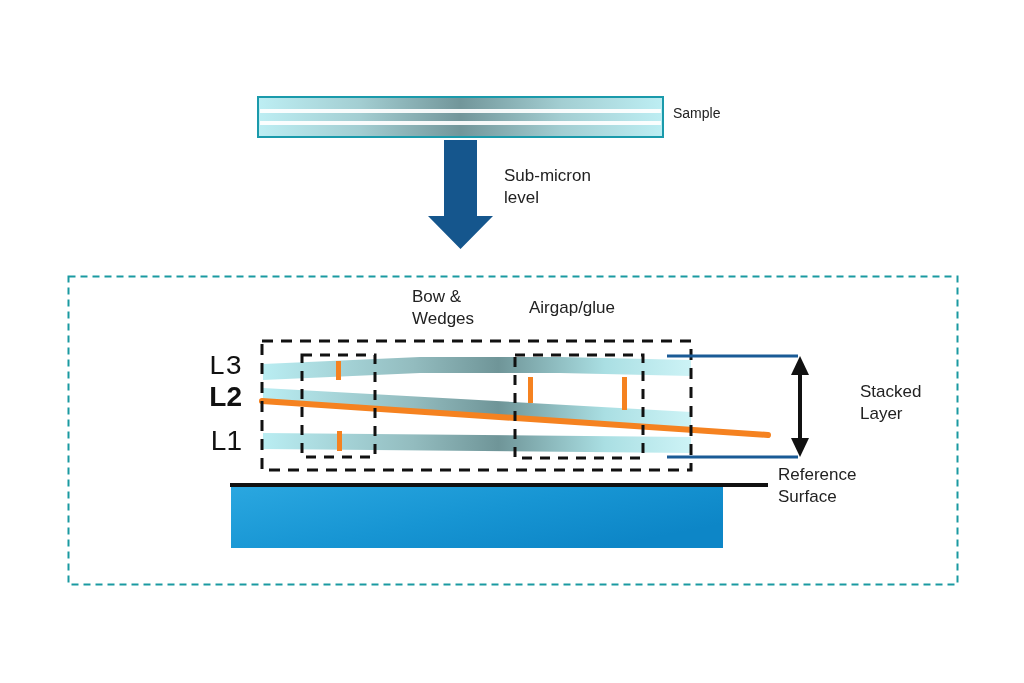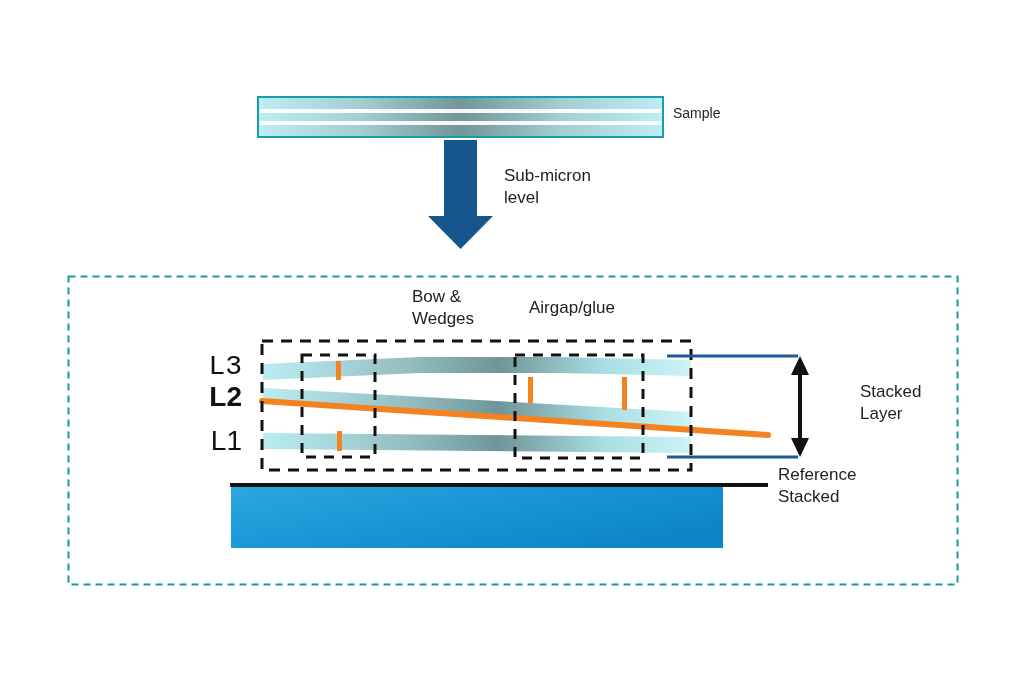--- a/index.html
+++ b/index.html
@@ -111,15 +111,15 @@
   <div class="lbl lbl-airgap">Airgap/glue</div>
 
   <div class="layer-lbl layer-l3">L3</div>
   <div class="layer-lbl layer-l2">L2</div>
   <div class="layer-lbl layer-l1">L1</div>
 
   <div class="lbl lbl-stacked">Stacked
 Layer</div>
 
   <div class="lbl lbl-reference">Reference
-Stacked</div>
+Surface</div>
 
 </div>
 
 </body></html>

